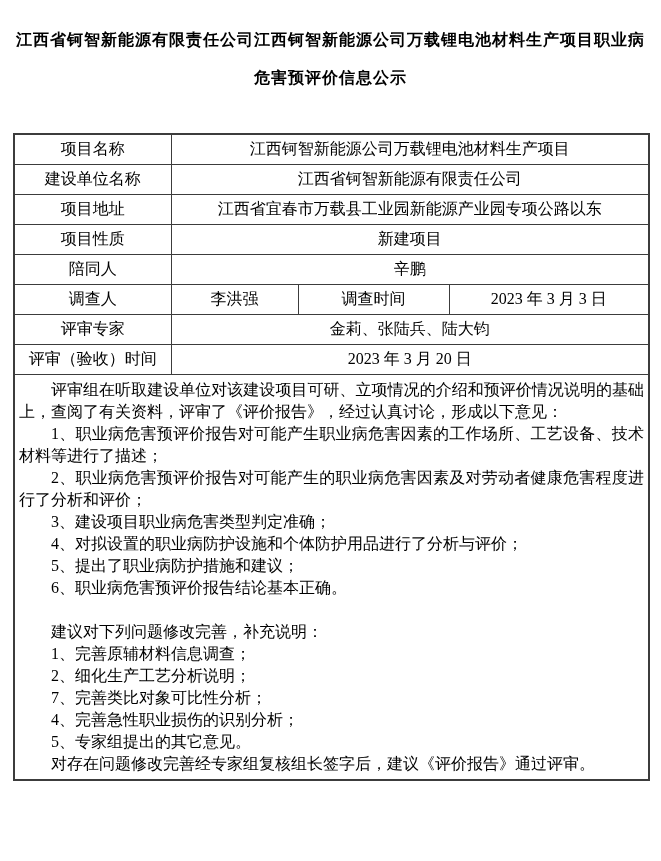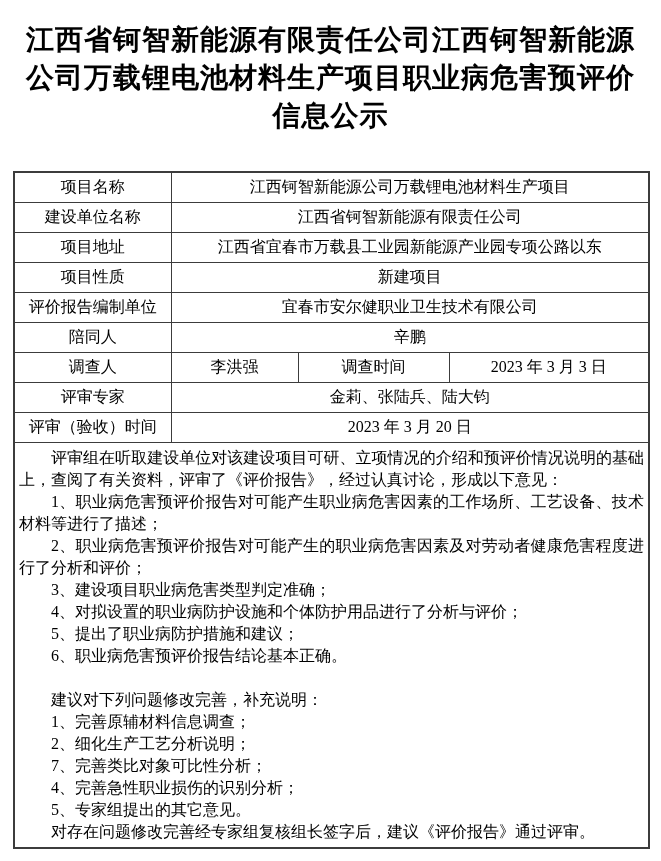--- a/index.html
+++ b/index.html
@@ -15,21 +15,21 @@
     color: #000000;
   }
   .page {
     width: 661px;
     min-height: 861px;
     background: #ffffff;
     overflow: hidden;
   }
   .title {
     margin: 21px 16px 0 16px;
-    font-size: 28px;
+    font-size: 16px;
     font-weight: bold;
     line-height: 38px;
     text-align: center;
     color: #000000;
     letter-spacing: 1px;
   }
   table.info-table {
     width: 635px;
     margin: 36px 13px 0 13px;
     border-collapse: collapse;
@@ -89,24 +89,20 @@
       </tr>
       <tr class="field-row">
         <td class="label-cell">项目地址</td>
         <td class="value-cell" colspan="3">江西省宜春市万载县工业园新能源产业园专项公路以东</td>
       </tr>
       <tr class="field-row">
         <td class="label-cell">项目性质</td>
         <td class="value-cell" colspan="3">新建项目</td>
       </tr>
       <tr class="field-row">
-        <td class="label-cell">评价报告编制单位</td>
-        <td class="value-cell" colspan="3">宜春市安尔健职业卫生技术有限公司</td>
-      </tr>
-      <tr class="field-row">
         <td class="label-cell">陪同人</td>
         <td class="value-cell" colspan="3">辛鹏</td>
       </tr>
       <tr class="field-row">
         <td class="label-cell">调查人</td>
         <td class="value-cell">李洪强</td>
         <td class="label-cell">调查时间</td>
         <td class="value-cell">2023 年 3 月 3 日</td>
       </tr>
       <tr class="field-row">

